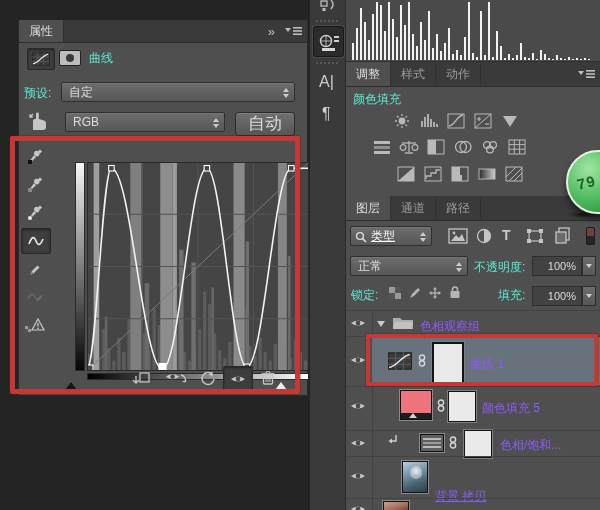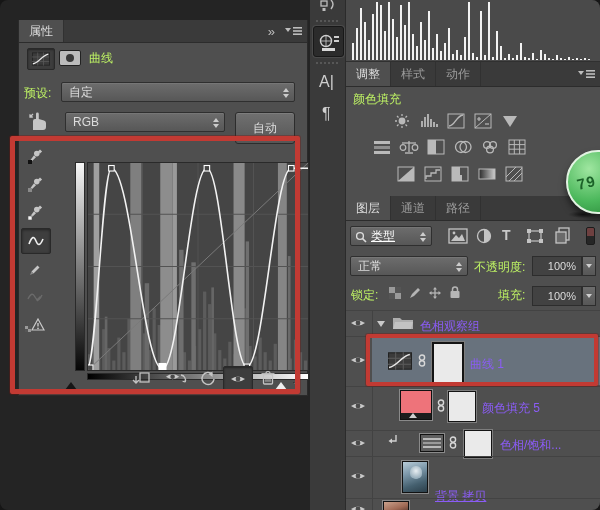--- a/index.html
+++ b/index.html
@@ -1,20 +1,20 @@
 <!DOCTYPE html>
 <html><head>
 <meta charset="utf-8">
 <style>
   html,body{margin:0;padding:0;background:#161616;}
   #stage{position:relative;width:600px;height:510px;background:#242424;overflow:hidden;
-         font-family:"Liberation Sans","DejaVu Sans",sans-serif;color:#d6d6d6;border-radius:8px;
+         font-family:"Liberation Sans","DejaVu Sans",sans-serif;color:#d6d6d6;
          -webkit-font-smoothing:antialiased;}
   .abs{position:absolute;}
-  .txt12{font-size:12px;line-height:14px;color:#bef264;}
+  .txt12{font-size:12px;line-height:14px;color:#5eead4;}
   .u{text-decoration:underline;}
 
   
   #props{left:18px;top:20px;width:290px;height:376px;background:#4f4f4f;
          border:1px solid #2a2a2a;border-top:none;box-sizing:border-box;}
   .tabbar{position:absolute;left:0;top:0;right:0;background:#3a3a3a;
           border-bottom:1px solid #2c2c2c;display:flex;align-items:stretch;}
   .tabbar.h22{height:22px;} .tabbar.h24{height:24px;}
   .tab{padding:0 10px;font-size:12px;color:#9b9b9b;border-right:1px solid #313131;
        display:flex;align-items:center;}
@@ -23,22 +23,22 @@
   .tb-ic{display:flex;align-items:center;padding:0 5px;color:#bdbdbd;}
   .pmenu-svg{display:block;}
   .dd{position:absolute;height:20px;background:linear-gradient(#6d6d6d,#575757);
       border:1px solid #2f2f2f;border-radius:2px;color:#dcdcdc;font-size:12px;
       line-height:18px;padding:0 18px 0 7px;box-sizing:border-box;
       box-shadow:inset 0 1px 0 rgba(255,255,255,.07);white-space:nowrap;overflow:hidden;}
   .updown{position:absolute;right:5px;top:5px;}
   .updown i{display:block;width:0;height:0;border-left:3.5px solid transparent;border-right:3.5px solid transparent;}
   .updown i.up{border-bottom:4px solid #cccccc;margin-bottom:2px;}
   .updown i.dn{border-top:4px solid #cccccc;}
-  .btn{position:absolute;height:32px;background:linear-gradient(#707070,#565656);
-       border:1px solid #2c2c2c;border-radius:3px;color:#dcdcdc;font-size:12px;
+  .btn{position:absolute;height:24px;background:linear-gradient(#707070,#565656);
+       border:1px solid #2c2c2c;border-radius:3px;color:#dcdcdc;font-size:17px;
        text-align:center;line-height:18px;box-sizing:border-box;
        box-shadow:inset 0 1px 0 rgba(255,255,255,.1);}
   .toolbtn{position:absolute;left:2px;width:28px;height:24px;display:flex;
            align-items:center;justify-content:center;}
   .toolbtn.pressed{background:#3e3e3e;border:1px solid #292929;border-radius:2px;
                    box-shadow:inset 0 1px 3px rgba(0,0,0,.45);}
   #vgrad{left:56px;top:142px;width:10px;height:209px;background:linear-gradient(#f6f6f6,#060606);
          border:1px solid #2a2a2a;box-sizing:border-box;}
   #curve-wrap{left:68px;top:142px;width:222px;height:209px;}
   #gradbar{left:68px;top:353px;width:222px;height:7px;background:linear-gradient(to right,#000,#fff);

